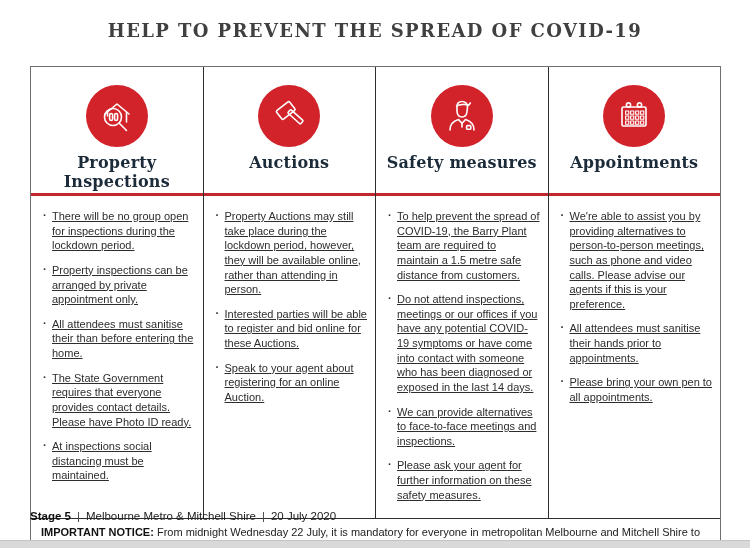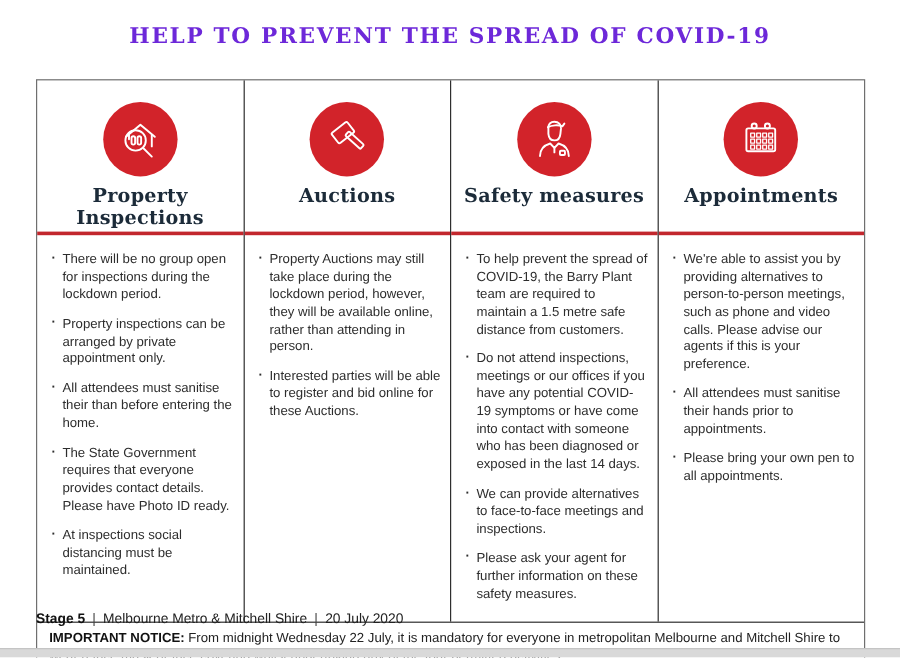--- a/index.html
+++ b/index.html
@@ -3,21 +3,21 @@
 <meta charset="utf-8">
 <style>
   html,body{margin:0;padding:0;}
   body{
     width:750px;height:548px;background:#ffffff;position:relative;overflow:hidden;
     font-family:"Liberation Sans",sans-serif;color:#2d2d2d;
   }
   .page-title{
     position:absolute;top:20px;left:0;width:750px;text-align:center;
     font-family:"DejaVu Serif",serif;font-weight:700;font-size:18px;
-    letter-spacing:1.4px;color:#6d28d9;
+    letter-spacing:1.4px;color:#404040;
   }
   .table{
     position:absolute;left:30px;top:66px;width:689px;
     border:1px solid #6f6f6f;background:#fff;
   }
   .cols{display:flex;align-items:stretch;justify-content:flex-end;}
   .col{flex:1 1 0;display:flex;flex-direction:column;min-width:0;}
   .col + .col{border-left:1px solid #2e2e2e;}
   .col-head{
     height:108px;padding-top:18px;text-align:center;
@@ -30,21 +30,21 @@
   .icon-circle svg{width:40px;height:40px;display:block;}
   .col-heading{
     margin-top:6px;font-family:"DejaVu Serif",serif;font-weight:700;
     font-size:16px;color:#1c2b39;letter-spacing:0.2px;
   }
   .bullets{
     list-style:none;margin:0;padding:13px 8px 6px 12px;min-height:270px;
   }
   .bullets li{
     position:relative;padding-left:9px;margin-bottom:10px;
-    font-size:11px;line-height:1.33;color:#2d2d2d;
+    font-size:11px;line-height:1.33;color:#2d2d2d;text-decoration:underline;
   }
   .bullets li::before{
     content:"\00B7";position:absolute;left:0;top:-1px;font-weight:700;color:#2d2d2d;
   }
   .notice{
     border-top:1px solid #2e2e2e;padding:6px 10px 8px 10px;
     font-size:11px;line-height:1.35;color:#222;
   }
   .notice .bold{font-weight:700;color:#111;}
   .footer{
@@ -95,20 +95,21 @@
           <svg viewBox="0 0 40 40" fill="none" stroke="#ffffff" stroke-width="1.6" stroke-linecap="round" stroke-linejoin="round">
             <rect x="8.5" y="9" width="16.5" height="11" rx="1.5" transform="rotate(-38 16.75 14.5)"></rect>
             <rect x="18" y="18.5" width="17" height="4.6" rx="1" transform="rotate(42 26.5 20.8)"></rect>
           </svg>
         </div>
         <div class="col-heading">Auctions</div>
       </div>
       <ul class="bullets">
           <li>Property Auctions may still take place during the lockdown period, however, they will be available online, rather than attending in person.</li>
           <li>Interested parties will be able to register and bid online for these Auctions.</li>
+          <li>Speak to your agent about registering for an online Auction.</li>
         </ul>
     </div>
 
     <div class="col">
       <div class="col-head">
         <div class="icon-circle">
           <svg viewBox="0 0 40 40" fill="none" stroke="#ffffff" stroke-width="1.6" stroke-linecap="round" stroke-linejoin="round">
             <path d="M15 11 C14.5 7.5 17 5.5 20 5.5 C23.5 5.5 25.7 7.8 25.5 11 L25 15.5 C24.7 18.8 22.7 21 20 21 C17.3 21 15.3 18.8 15 15.5 Z"></path>
             <path d="M14.6 10 C17.5 8.3 23.5 7.8 26.6 9.3 L28.3 7"></path>
             <path d="M8 34 C8 27 12.5 24.8 16.5 23.6 L20 27.2 L23.5 23.6 C27.5 24.8 32 27 32 34"></path>

